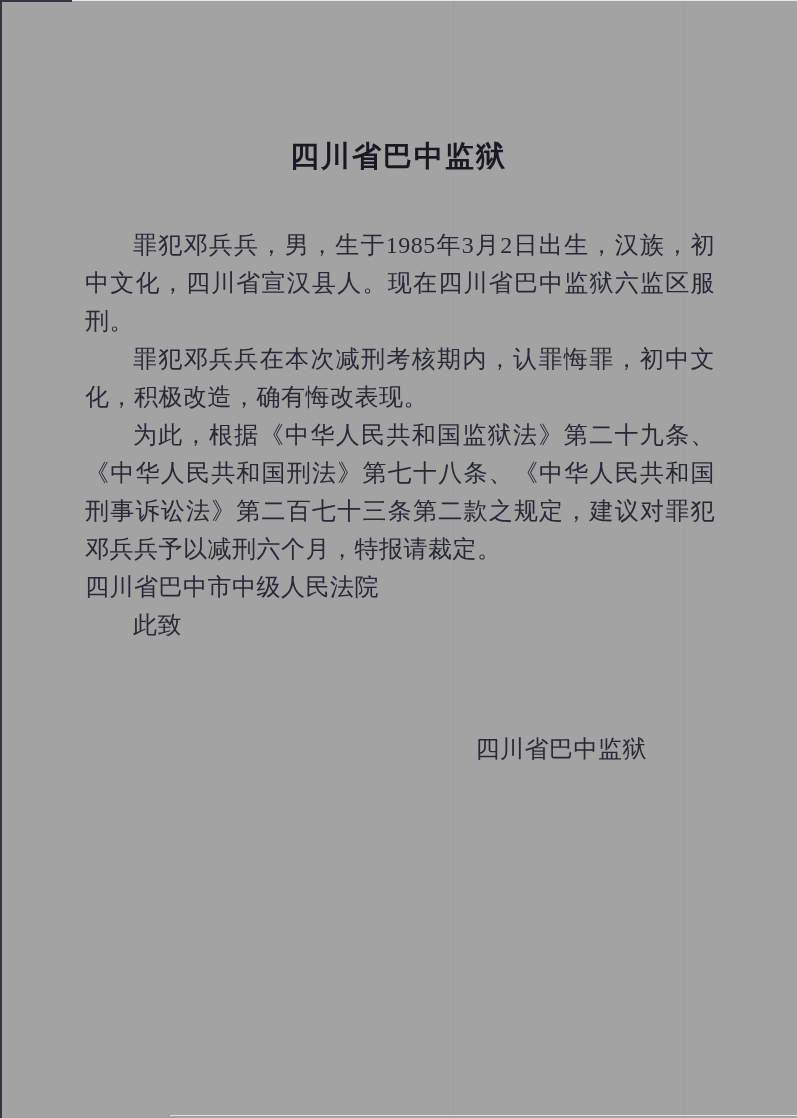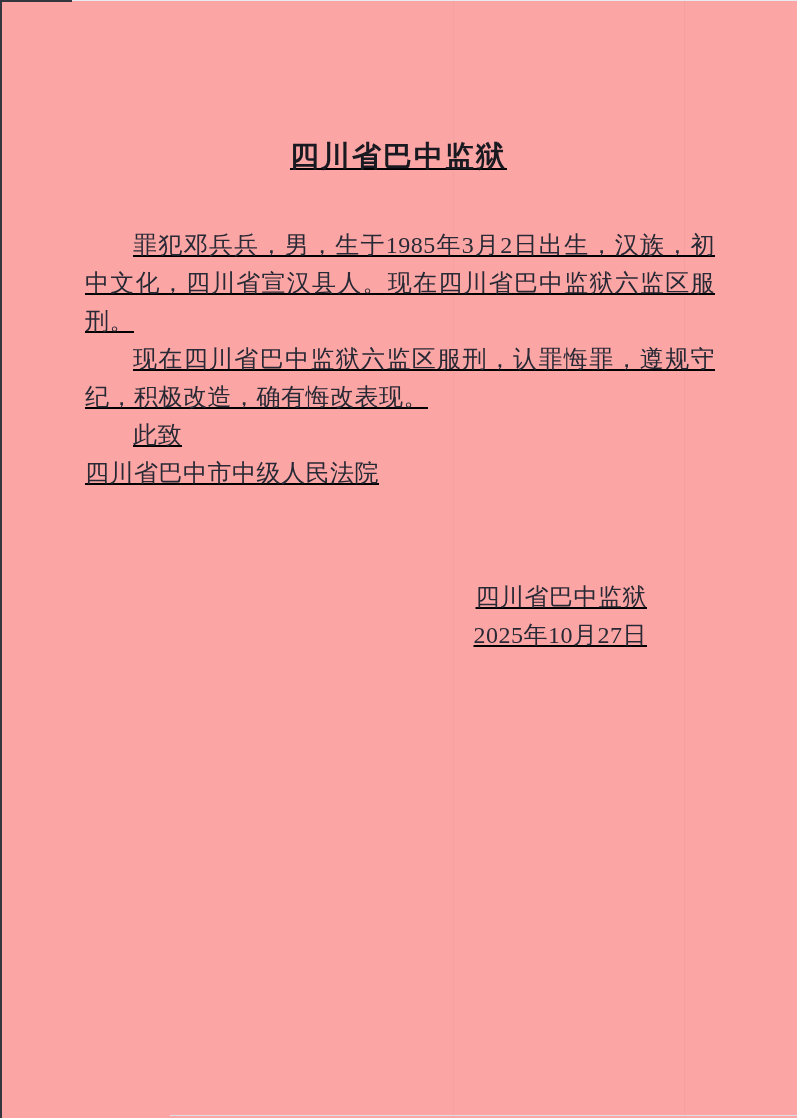--- a/index.html
+++ b/index.html
@@ -75,38 +75,38 @@
   .sig {
     margin-top: 86px;
     text-align: right;
     padding-right: 68px;
     line-height: 38px;
   }
 </style>
 </head>
 <body>
 
-<div class="page" style="background: #fca5a5; text-decoration: underline;">
+<div class="page" style="background: #a3a3a3;">
 
   <div class="edge-left" style="background: rgb(52, 53, 63);"></div>
   <div class="edge-top" style="background: rgb(52, 53, 63);"></div>
   <div class="edge-top-faint"></div>
   <div class="seam seam-1"></div>
   <div class="seam seam-2"></div>
   <div class="edge-bottom"></div>
 
   <div class="title" style="color: rgb(25, 26, 33);">
     <div>四川省巴中监狱</div>
   </div>
 
   <div class="content" style="color: rgb(39, 41, 52);">
     <p class="para">罪犯邓兵兵，男，生于1985年3月2日出生，汉族，初中文化，四川省宣汉县人。现在四川省巴中监狱六监区服刑。</p>
-    <p class="para">现在四川省巴中监狱六监区服刑，认罪悔罪，遵规守纪，积极改造，确有悔改表现。</p>
+    <p class="para">罪犯邓兵兵在本次减刑考核期内，认罪悔罪，初中文化，积极改造，确有悔改表现。</p>
+    <p class="para">为此，根据《中华人民共和国监狱法》第二十九条、《中华人民共和国刑法》第七十八条、《中华人民共和国刑事诉讼法》第二百七十三条第二款之规定，建议对罪犯邓兵兵予以减刑六个月，特报请裁定。</p>
+    <p class="para no-indent">四川省巴中市中级人民法院</p>
     <p class="para">此致</p>
-    <p class="para no-indent">四川省巴中市中级人民法院</p>
 
     <div class="sig">
       <div>四川省巴中监狱</div>
-      <div>2025年10月27日</div>
     </div>
   </div>
 
 </div>
 
 </body></html>

